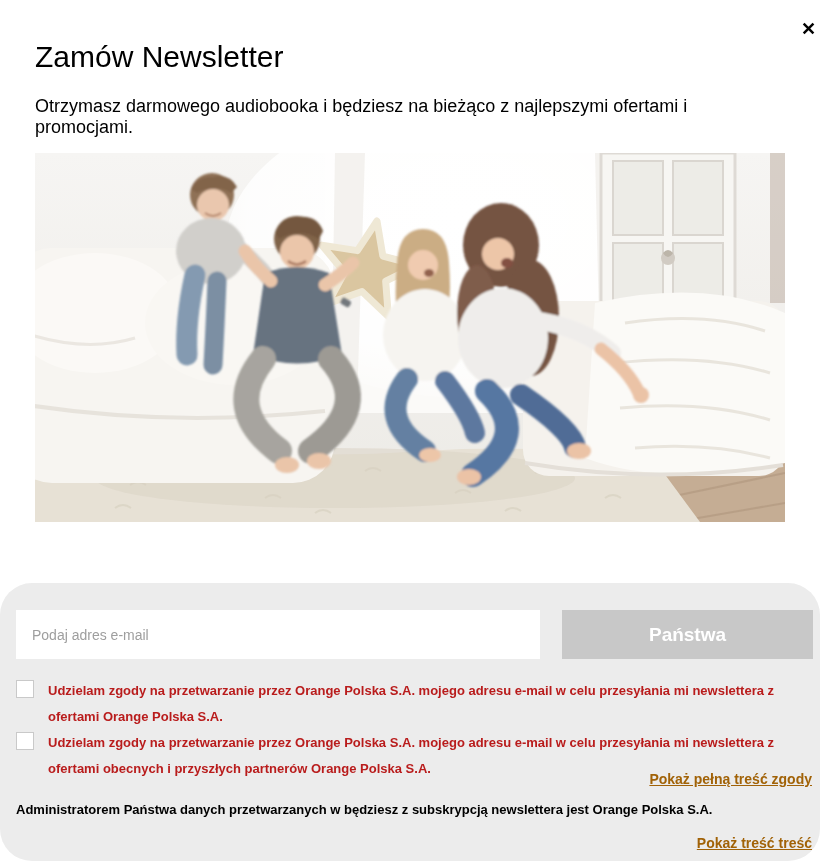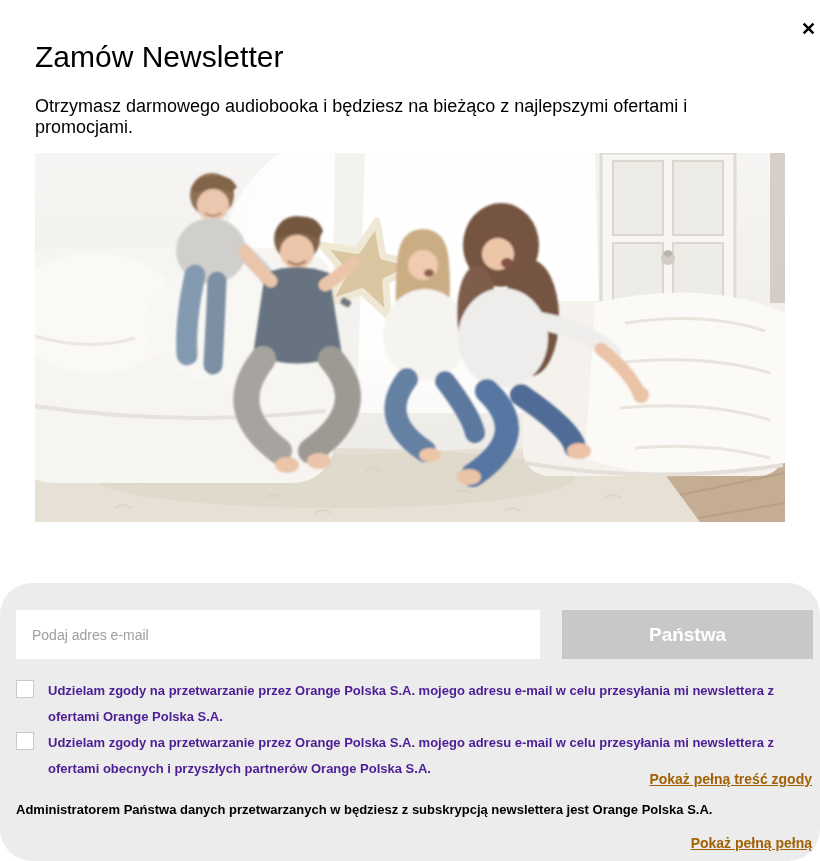--- a/index.html
+++ b/index.html
@@ -58,21 +58,21 @@
   }
   .consent-row.first { top: 95px; }
   .consent-row.second { top: 147px; }
   .consent-checkbox {
     appearance: none; -webkit-appearance: none;
     width: 18px; height: 18px; flex: 0 0 18px;
     background: #fff; border: 1px solid #c9c9c9;
     margin-top: 2px; cursor: pointer;
   }
   .consent-label {
-    font-size: 13px; font-weight: bold; color: #4c1d95;
+    font-size: 13px; font-weight: bold; color: #b91c1c;
     line-height: 26px; cursor: pointer;
   }
   .link {
     position: absolute; right: 8px;
     font-size: 14px; font-weight: bold; color: #a16207;
     text-decoration: underline; cursor: pointer;
   }
   .link.consent-link { top: 188px; }
   .link.fulltext-link { top: 252px; }
   .admin-note {
@@ -218,16 +218,16 @@
 
     <div class="consent-row second">
       <input type="checkbox" class="consent-checkbox" style="">
       <span class="consent-label">Udzielam zgody na przetwarzanie przez Orange Polska S.A. mojego adresu e-mail w celu przesyłania mi newslettera z ofertami obecnych i przyszłych partnerów Orange Polska S.A.</span>
     </div>
 
     <a class="link consent-link" href="#">Pokaż pełną treść zgody</a>
 
     <p class="admin-note">Administratorem Państwa danych przetwarzanych w będziesz z subskrypcją newslettera jest Orange Polska S.A.</p>
 
-    <a class="link fulltext-link" href="#">Pokaż pełną pełną</a>
+    <a class="link fulltext-link" href="#">Pokaż treść treść</a>
 
   </div>
 </div>
 
 </body></html>

